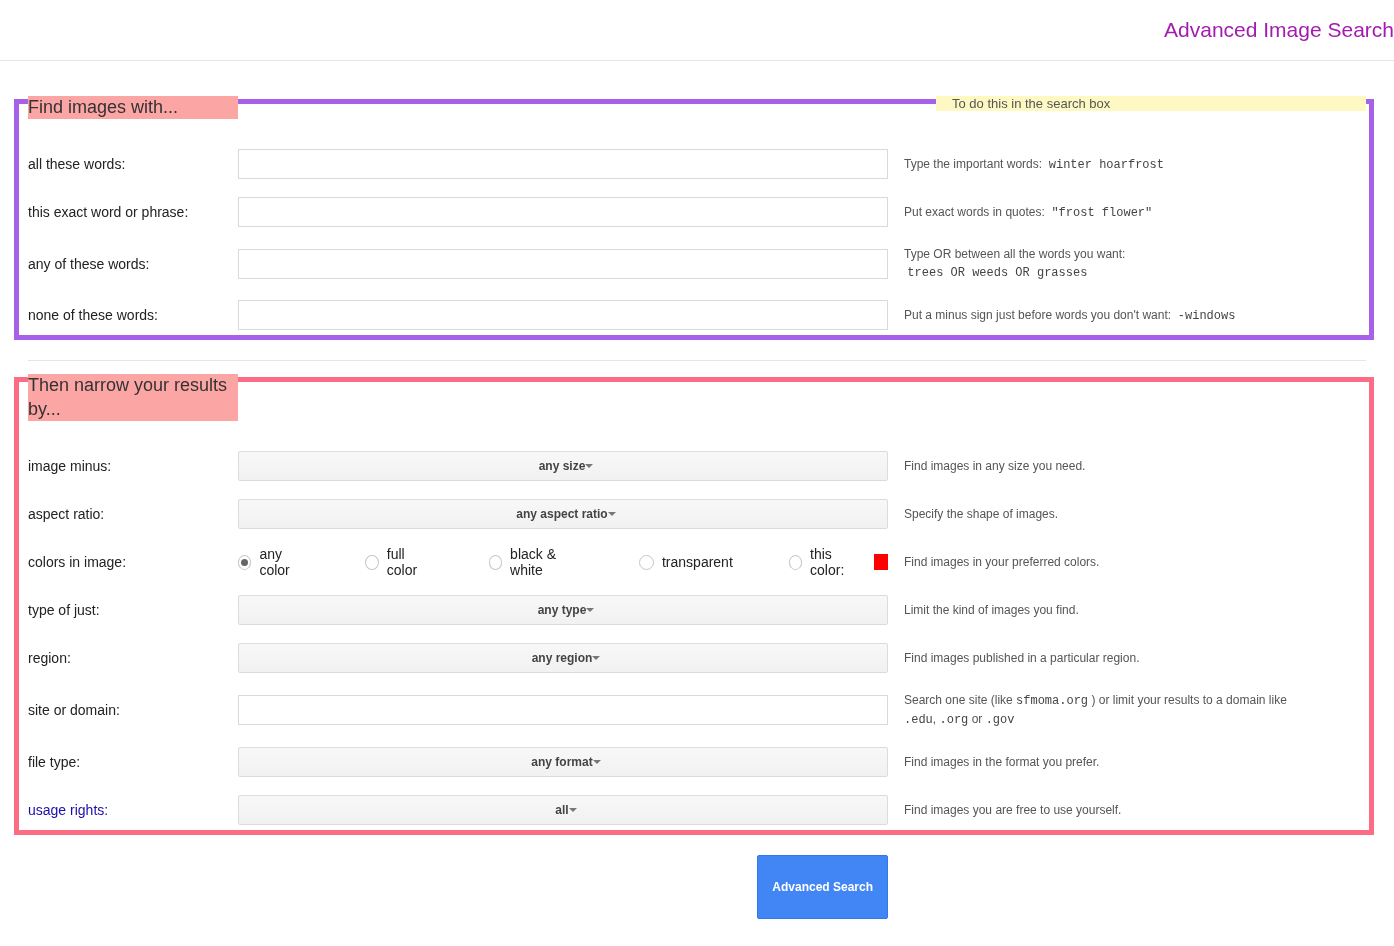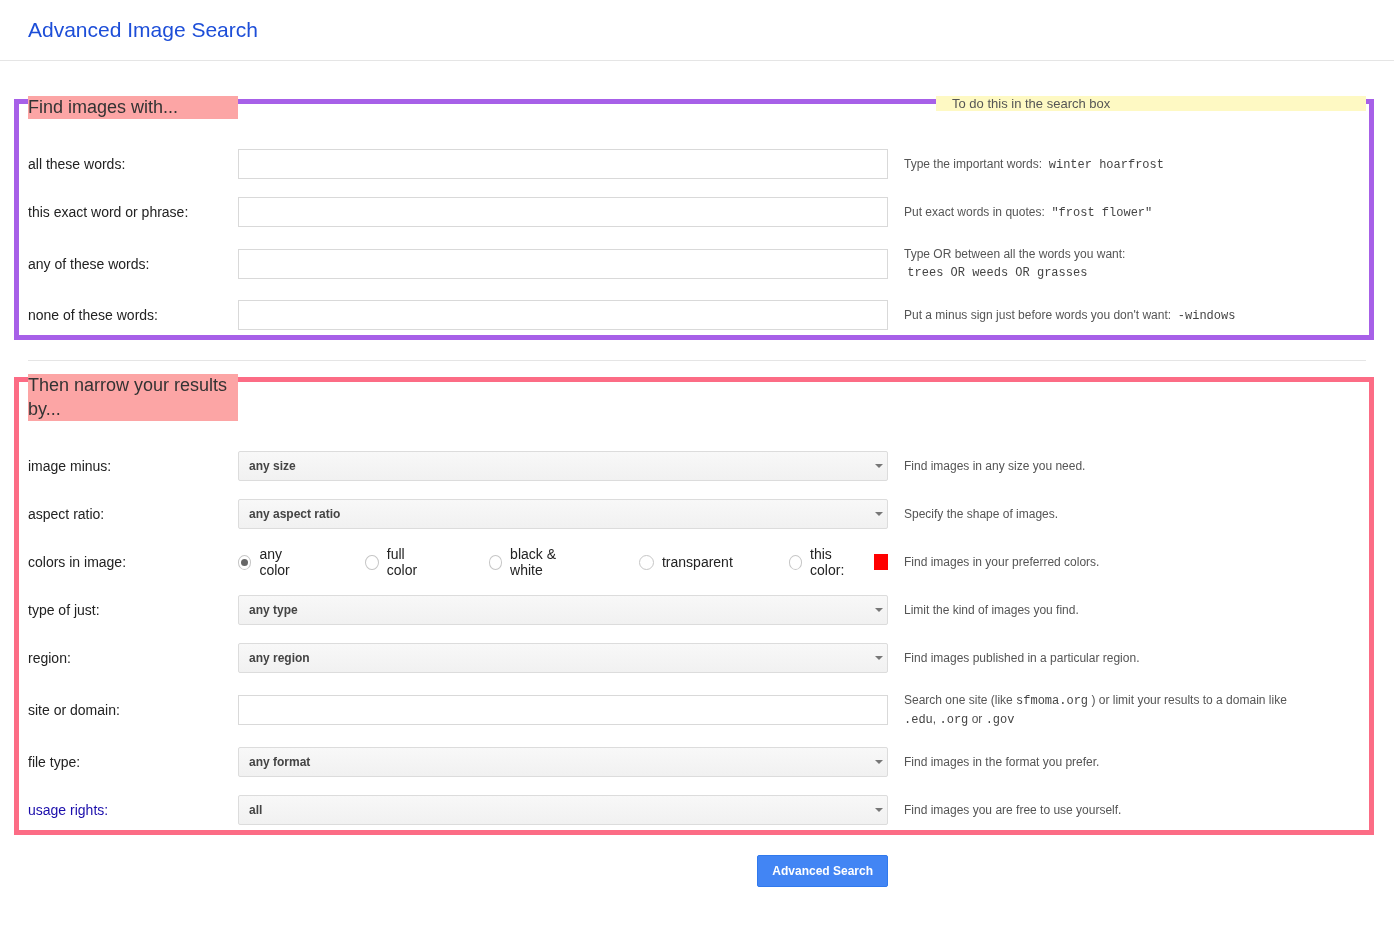--- a/index.html
+++ b/index.html
@@ -11,21 +11,22 @@
     background: #fff;
   }
   .header {
     padding: 18px 0 18px 28px;
     border-bottom: 1px solid #e5e5e5;
   }
   .header h1 {
     margin: 0;
     font-size: 21px;
     font-weight: 400;
-    color: #1d4ed8;
+    color: #a21caf;
+    text-align: right;
   }
   .content {
     padding: 40px 28px 40px 28px;
   }
   .section {
     position: relative;
     margin-bottom: 30px;
   }
   .section-border {
     position: absolute;
@@ -110,21 +111,21 @@
     font-size: 13px;
     outline: none;
   }
   .dropdown {
     width: 100%;
     height: 30px;
     border: 1px solid #dcdcdc;
     background: linear-gradient(#f8f8f8, #f1f1f1);
     display: flex;
     align-items: center;
-    justify-content: space-between;
+    justify-content: center;
     padding: 0 4px 0 10px;
     font-size: 12px;
     font-weight: bold;
     color: #444;
     cursor: pointer;
     border-radius: 2px;
   }
   .dropdown .arrow {
     width: 0; height: 0;
     border-left: 4px solid transparent;
@@ -175,21 +176,21 @@
     margin-top: 20px;
   }
   .submit-row .row-label { width: 210px; }
   .submit-row .row-control { width: 650px; display: flex; justify-content: flex-end; }
   .btn-primary {
     background: #4285f4;
     color: #fff;
     border: 1px solid #3079ed;
     font-size: 12px;
     font-weight: bold;
-    padding: 8px 14px;
+    padding: 24px 14px;
     border-radius: 2px;
     cursor: pointer;
   }
 </style>
 </head>
 <body>
 
 <div class="header">
   <h1>Advanced Image Search</h1>
 </div>

